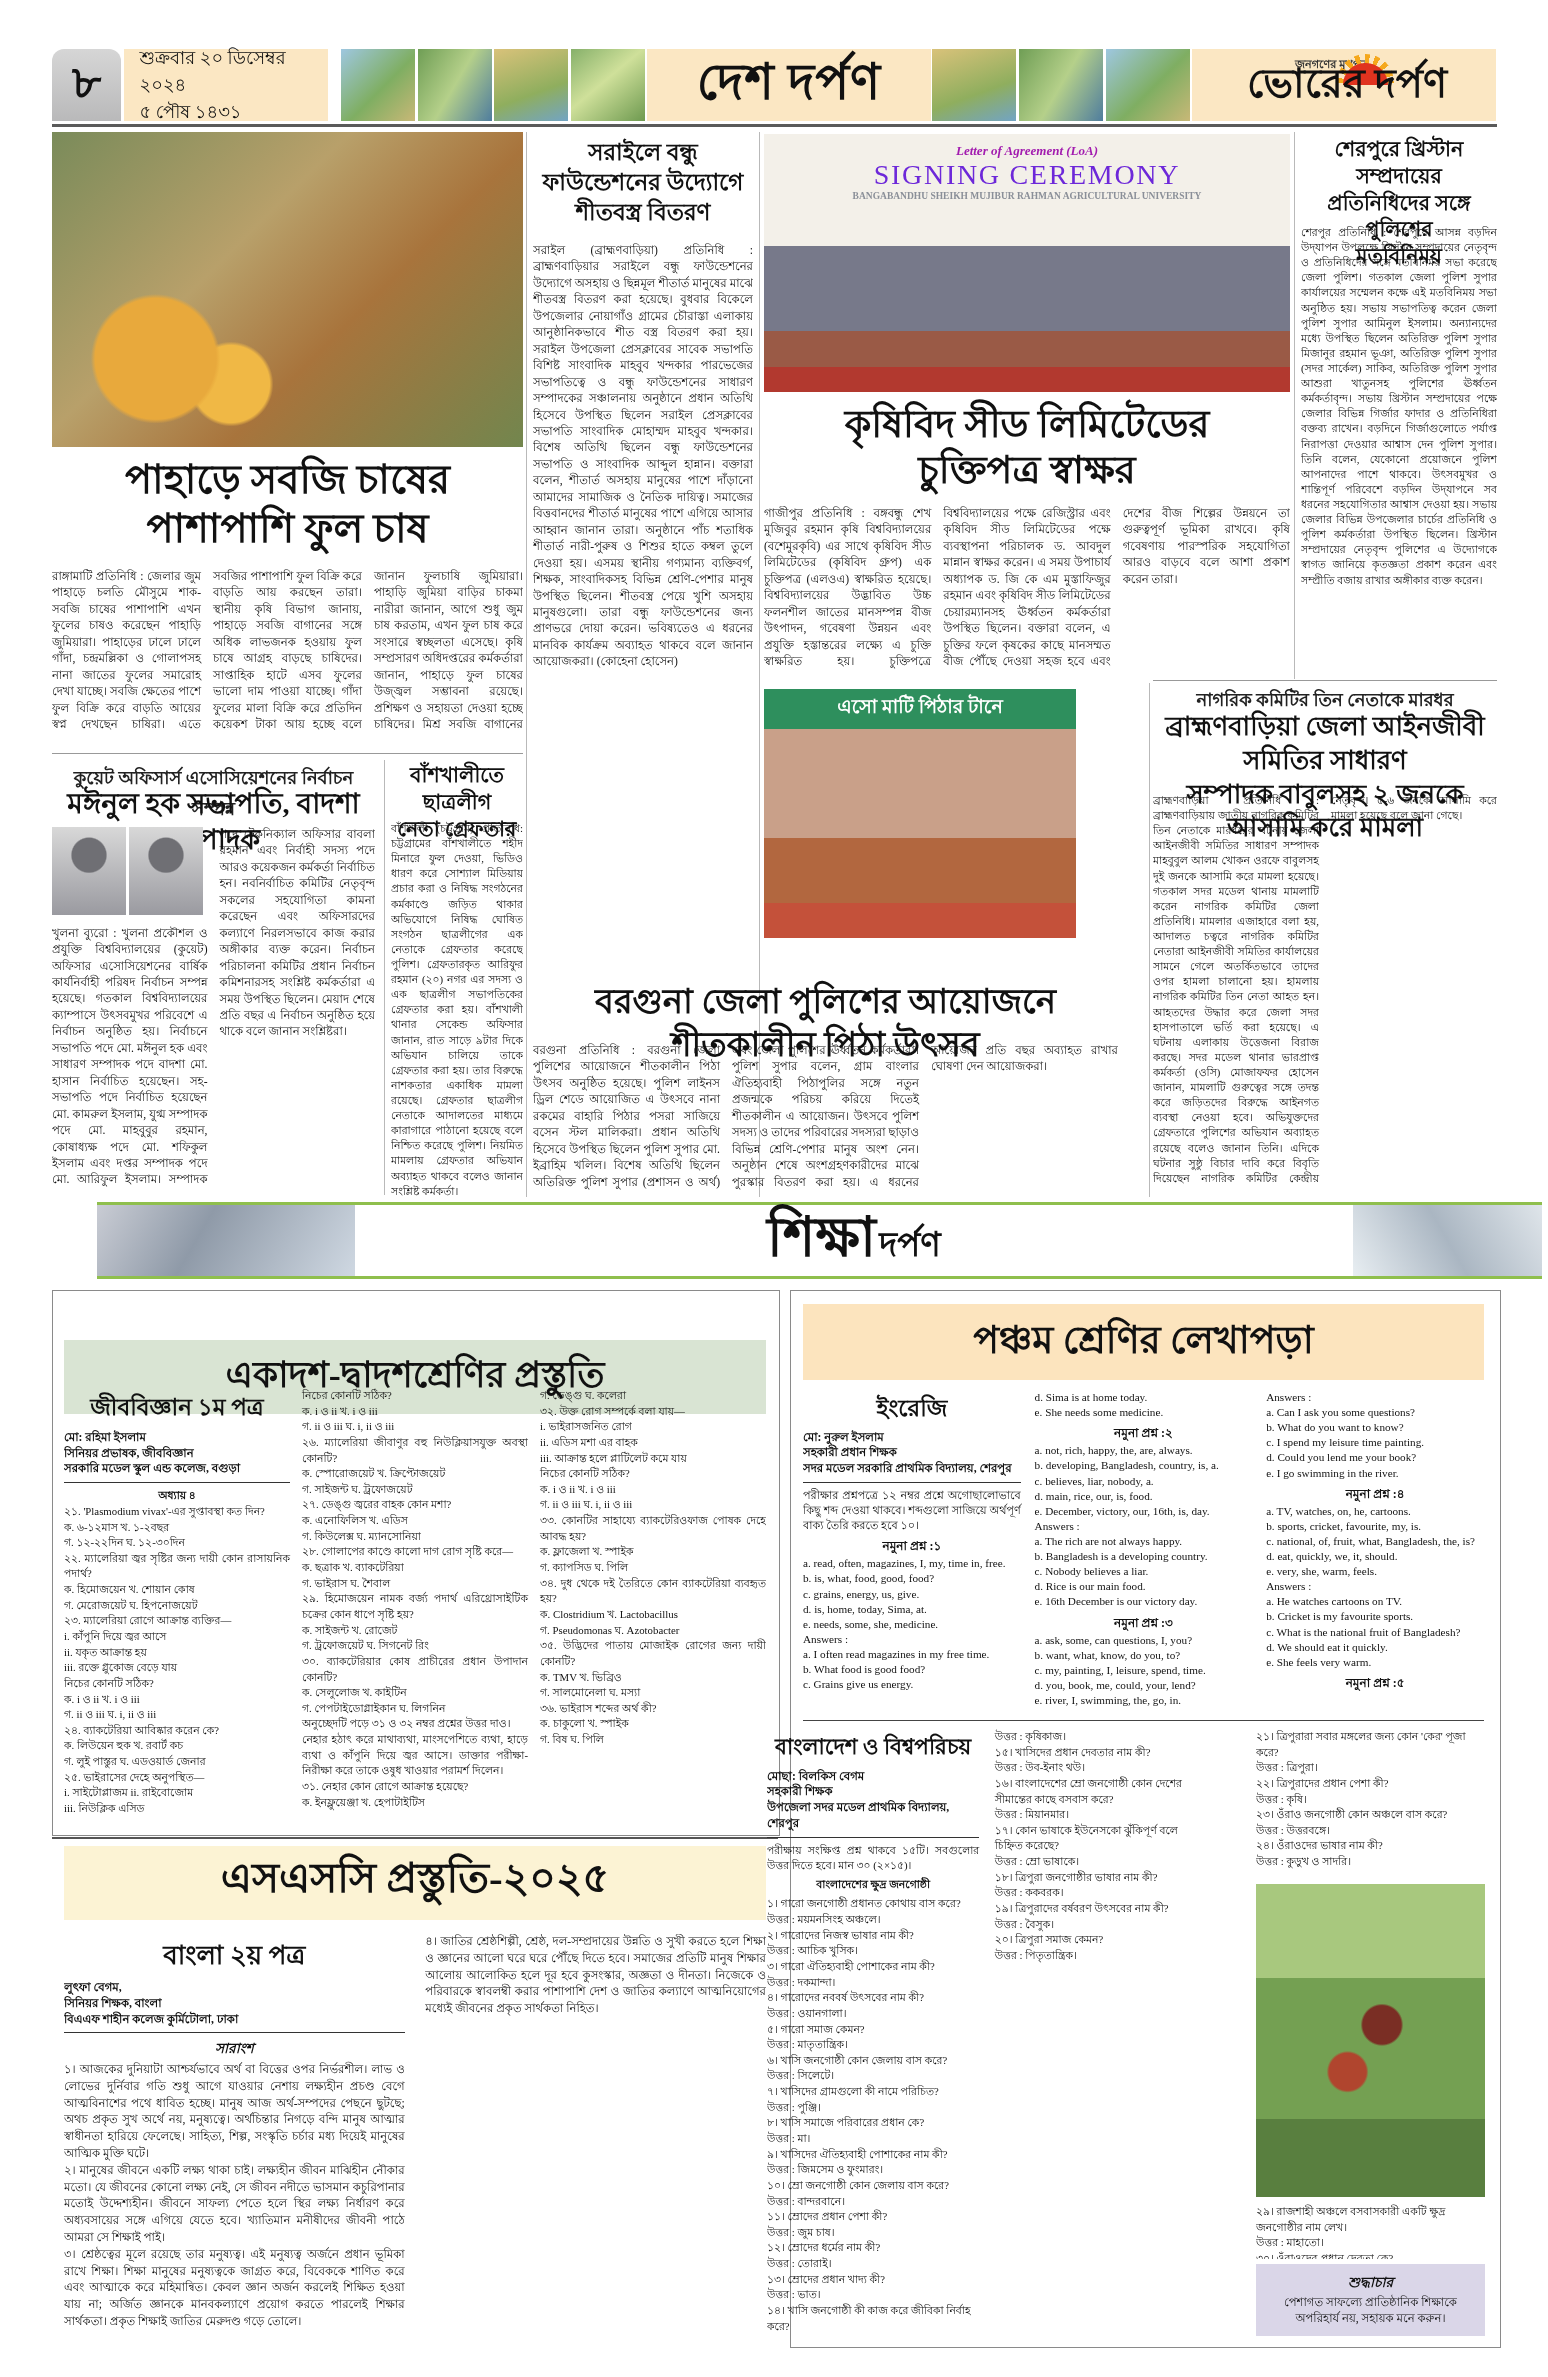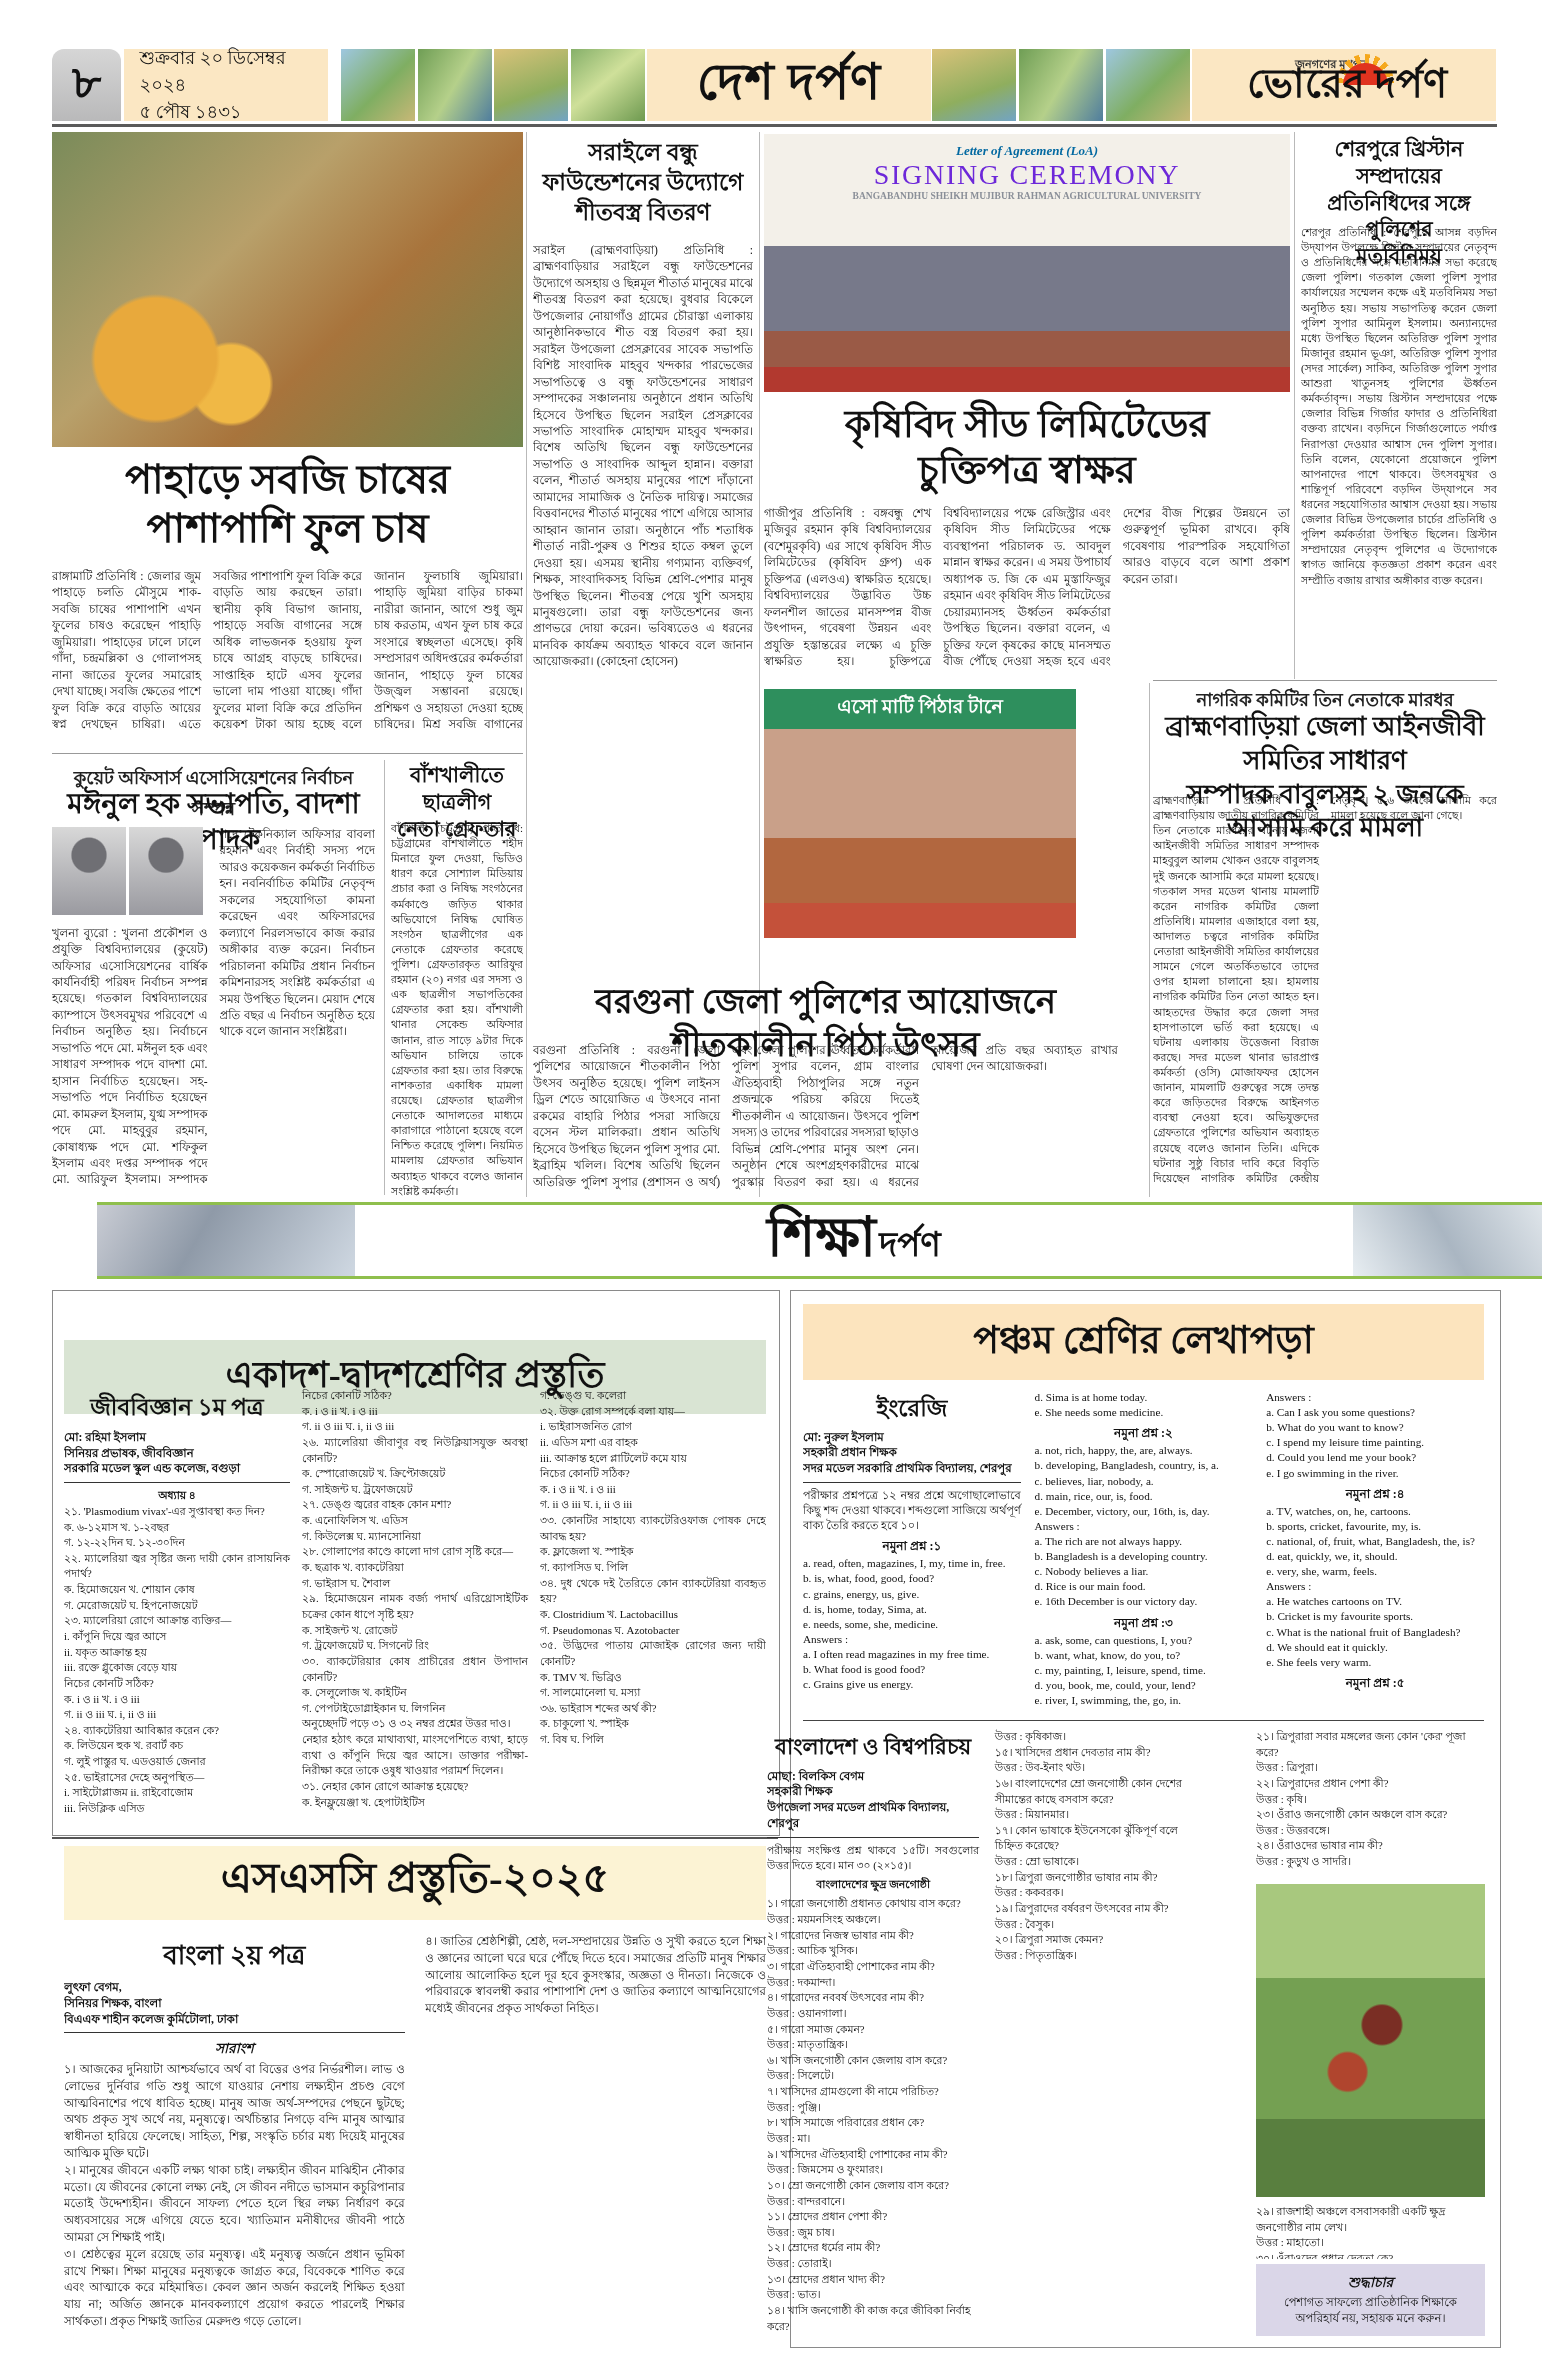--- a/index.html
+++ b/index.html
@@ -37,21 +37,21 @@
   .kicker{font-weight:bold;font-size:18px;color:#222;}
   .body-txt{font-size:11.6px;line-height:1.42;}
   .body-sm{font-size:10.8px;line-height:1.4;}
   .cols2{column-count:2;column-gap:12px;column-fill:auto;}
   .cols3{column-count:3;column-gap:12px;column-fill:auto;}
   .photo{overflow:hidden;}
   .photo-pahar{background:radial-gradient(circle at 22% 72%,#e8a93c 0 14%,rgba(0,0,0,0) 15%),
                radial-gradient(circle at 38% 80%,#f0b845 0 10%,rgba(0,0,0,0) 11%),
                linear-gradient(135deg,#7a8b5a,#b8a06a 38%,#a8743c 62%,#72864e);}
   .photo-sign-top{background:#f3f0e9;color:#555;text-align:center;padding-top:8.6px;}
-  .photo-sign-top .l1{font-size:13px;font-weight:bold;font-style:italic;color:#0369a1;}
+  .photo-sign-top .l1{font-size:13px;font-weight:bold;font-style:italic;color:#a21caf;}
   .photo-sign-top .l2{font-size:28px;font-weight:normal;color:#6d28d9;letter-spacing:1.7px;}
   .photo-sign-top .l3{font-size:9.5px;font-weight:bold;color:#8a8f98;}
   .photo-sign-bot{background:linear-gradient(180deg,#77798a 0 55%,#9a5a46 55% 78%,#b2392f 78%);}
   .photo-pitha{background:linear-gradient(180deg,#2e8f5d 0 16%,#c9a089 16% 60%,#b2673f 60% 86%,#c4513a 86%);}
   .pitha-banner{position:absolute;top:3.4px;left:0;right:0;text-align:center;color:#fff;font-weight:bold;font-size:19px;}
   .portrait{display:inline-block;width:74px;height:88px;margin:0 3.4px 5.2px 0;
             background:radial-gradient(circle at 50% 32%,#6f6f74 0 24%,rgba(0,0,0,0) 26%),linear-gradient(180deg,#d8d8d8,#9a9aa0);}
   
   .edu-banner{border-top:3.4px solid #8fbf4d;border-bottom:3.4px solid #8fbf4d;background:#fff;display:flex;align-items:center;margin-left:45px;}
   .edu-banner .side{height:100%;}

